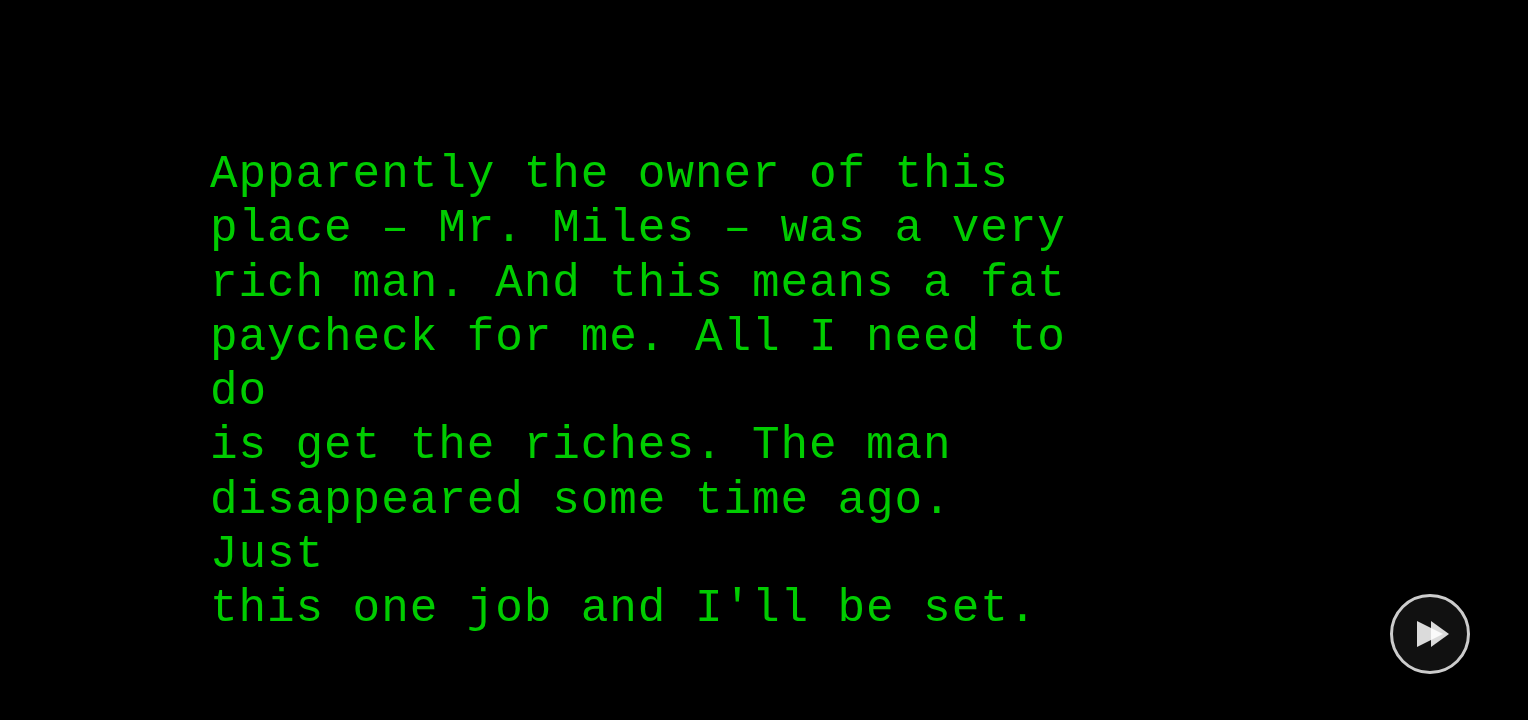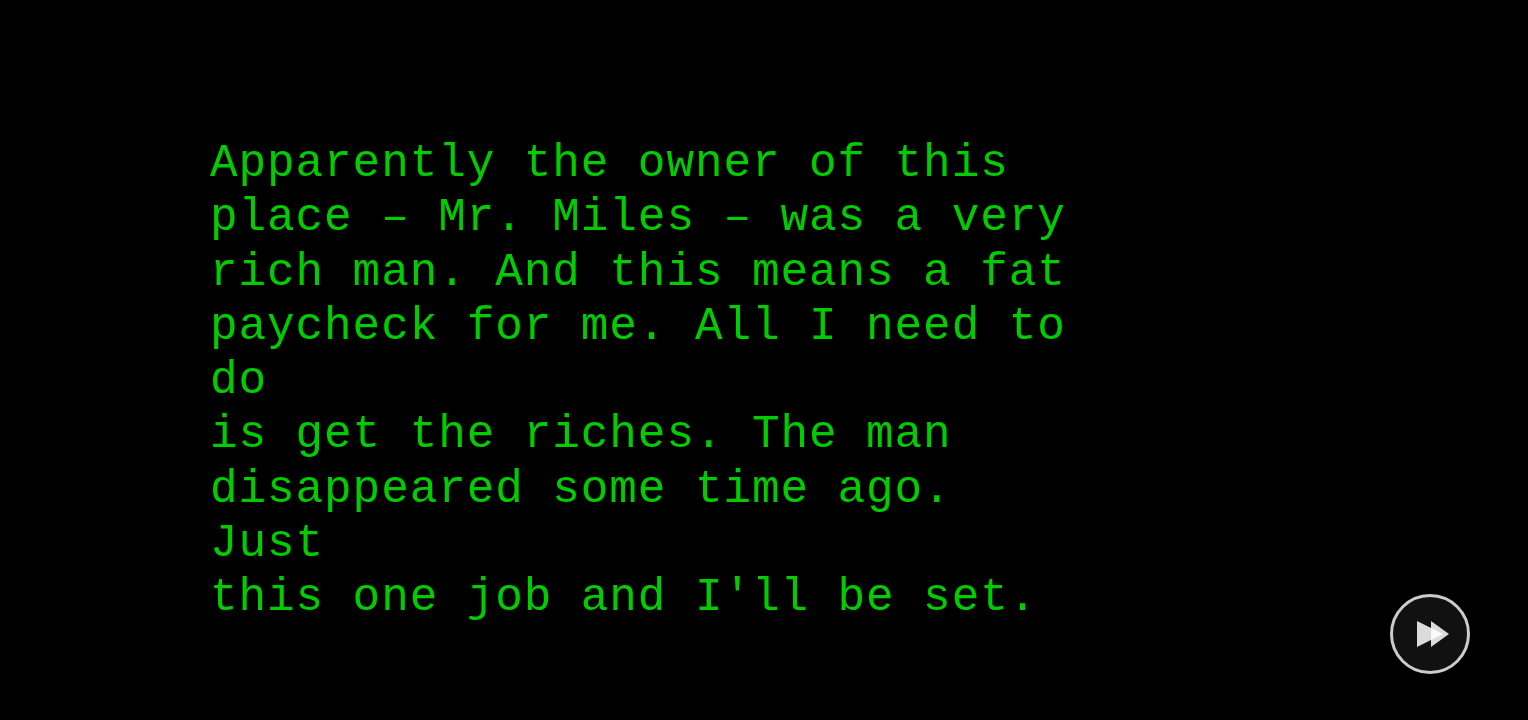--- a/index.html
+++ b/index.html
@@ -21,21 +21,21 @@
       background-color: #000000;
       position: relative;
       display: flex;
       align-items: center;
       justify-content: flex-start;
     }
 
     .text-block {
       position: absolute;
       left: 210px;
-      top: 137px;
+      top: 148px;
       font-family: 'Courier New', Courier, monospace;
       font-size: 46px;
       line-height: 1.18;
       color: #00cc00;
       font-weight: normal;
       letter-spacing: 0.02em;
       max-width: 870px;
     }
 
     .next-button {

